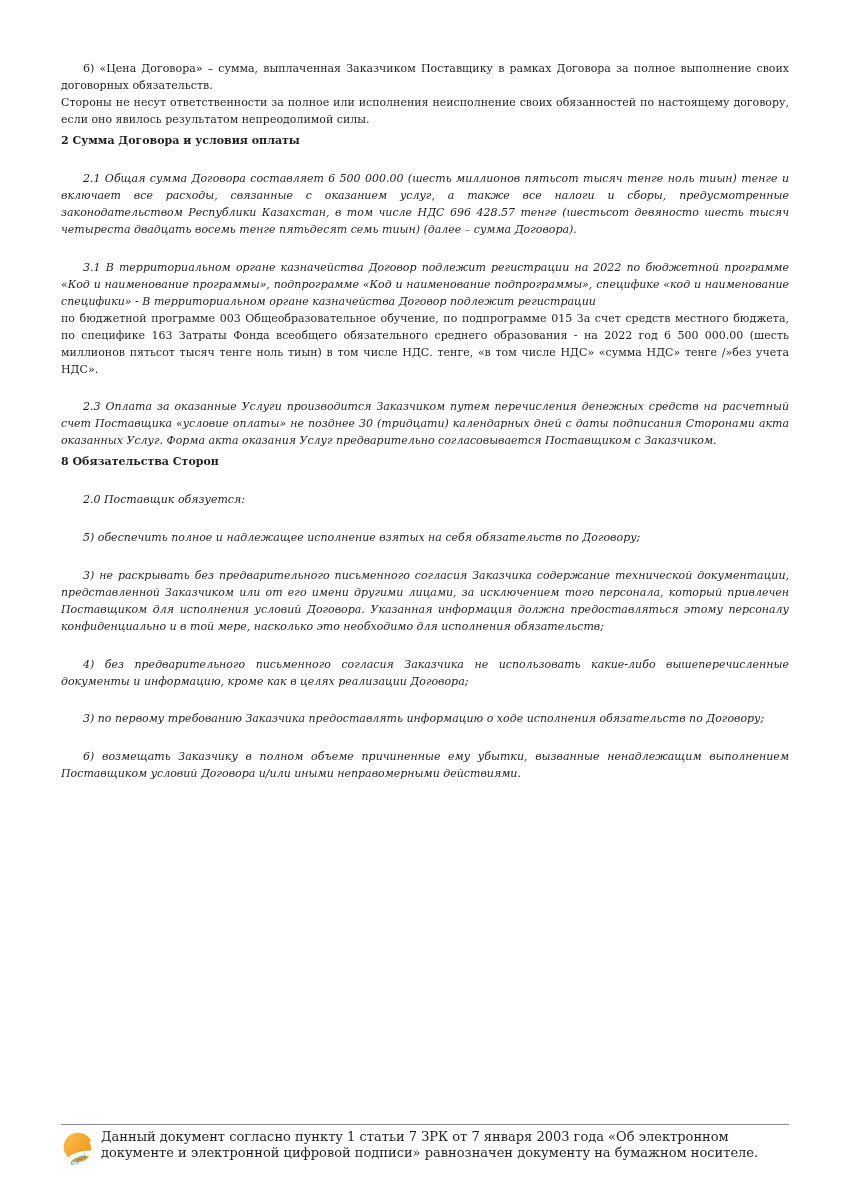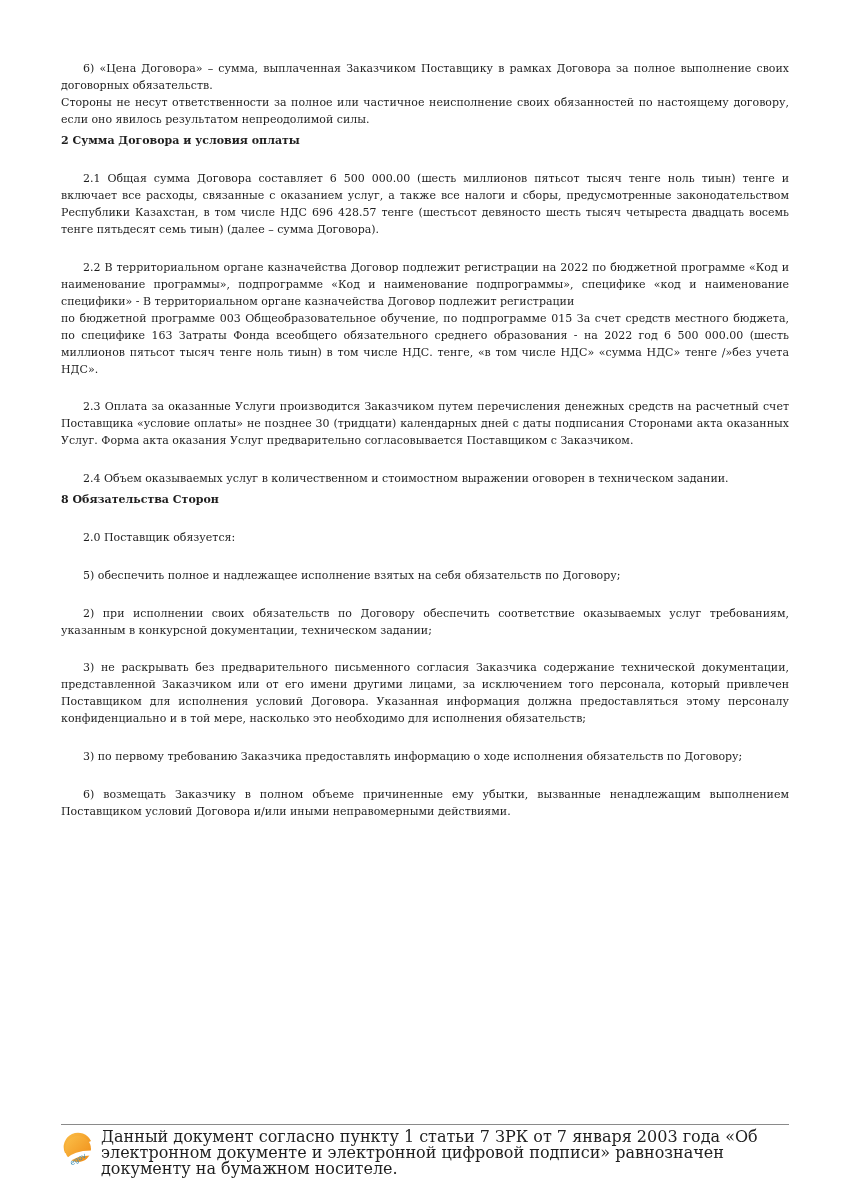--- a/index.html
+++ b/index.html
@@ -9,21 +9,21 @@
     left: 61px;
     top: 60px;
     width: 728px;
     font-family: "DejaVu Serif", serif;
     font-size: 11px;
     line-height: 17px;
     color: #1e1e1e;
   }
   .page p { margin: 0; text-align: justify; }
   .ind { text-indent: 22px; }
-  .gap { margin-top: 20.8px !important; }
+  .gap { margin-top: 20.8px !important; font-style: italic; }
   .heading {
     text-align: left;
     font-weight: bold;
     margin: 4px 0 6px 0 !important;
   }
   b { font-weight: normal; }
   .footer {
     position: absolute;
     left: 61px;
     top: 1124px;
@@ -35,50 +35,49 @@
   }
   .logo {
     width: 34px;
     height: 34px;
     flex: 0 0 34px;
     margin-right: 6px;
     margin-top: 2px;
   }
   .footer-text {
     font-family: "DejaVu Serif", serif;
-    font-size: 16px;
+    font-size: 13px;
     line-height: 16px;
     color: #1e1e1e;
   }
 </style>
 </head>
 <body>
 
 <div class="page">
   <p class="ind">6) «Цена Договора» – сумма, выплаченная Заказчиком Поставщику в рамках Договора за полное выполнение своих договорных обязательств.</p>
-  <p>Стороны не несут ответственности за полное или частичное неисполнение своих обязанностей по настоящему договору, если оно явилось результатом непреодолимой силы.</p>
+  <p>Стороны не несут ответственности за полное или исполнения неисполнение своих обязанностей по настоящему договору, если оно явилось результатом непреодолимой силы.</p>
 
   <p class="heading">2 Сумма Договора и условия оплаты</p>
 
   <p class="ind gap">2.1 Общая сумма Договора составляет 6 500 000.00 (шесть миллионов пятьсот тысяч тенге ноль тиын) тенге и включает все расходы, связанные с оказанием услуг, а также все налоги и сборы, предусмотренные законодательством Республики Казахстан, в том числе НДС 696 428.57 тенге (шестьсот девяносто шесть тысяч четыреста двадцать восемь тенге пятьдесят семь тиын) (далее – сумма Договора).</p>
 
-  <p class="ind gap">2.2 В территориальном органе казначейства Договор подлежит регистрации на 2022 по бюджетной программе «Код и наименование программы», подпрограмме «Код и наименование подпрограммы», специфике «код и наименование специфики» - В территориальном органе казначейства Договор подлежит регистрации</p>
+  <p class="ind gap">3.1 В территориальном органе казначейства Договор подлежит регистрации на 2022 по бюджетной программе «Код и наименование программы», подпрограмме «Код и наименование подпрограммы», специфике «код и наименование специфики» - В территориальном органе казначейства Договор подлежит регистрации</p>
   <p><span>по бюджетной программе </span><b>003</b><span> Общеобразовательное обучение, по подпрограмме </span><b>015</b><span> За счет средств местного бюджета, по специфике </span><b>163</b><span> Затраты Фонда всеобщего обязательного среднего образования - на 2022 год 6 500 000.00 (шесть миллионов пятьсот тысяч тенге ноль тиын) в том числе НДС. тенге, «в том числе НДС» «сумма НДС» тенге /»без учета НДС».</span></p>
 
   <p class="ind gap">2.3 Оплата за оказанные Услуги производится Заказчиком путем перечисления денежных средств на расчетный счет Поставщика «условие оплаты» не позднее 30 (тридцати) календарных дней с даты подписания Сторонами акта оказанных Услуг. Форма акта оказания Услуг предварительно согласовывается Поставщиком с Заказчиком.</p>
 
-  <p class="ind gap">2.4 Объем оказываемых услуг в количественном и стоимостном выражении оговорен в техническом задании.</p>
 
   <p class="heading">8 Обязательства Сторон</p>
 
   <p class="ind gap">2.0 Поставщик обязуется:</p>
 
   <p class="ind gap">5) обеспечить полное и надлежащее исполнение взятых на себя обязательств по Договору;</p>
-  <p class="ind gap">2) при исполнении своих обязательств по Договору обеспечить соответствие оказываемых услуг требованиям, указанным в конкурсной документации, техническом задании;</p>
   <p class="ind gap">3) не раскрывать без предварительного письменного согласия Заказчика содержание технической документации, представленной Заказчиком или от его имени другими лицами, за исключением того персонала, который привлечен Поставщиком для исполнения условий Договора. Указанная информация должна предоставляться этому персоналу конфиденциально и в той мере, насколько это необходимо для исполнения обязательств;</p>
+  <p class="ind gap">4) без предварительного письменного согласия Заказчика не использовать какие-либо вышеперечисленные документы и информацию, кроме как в целях реализации Договора;</p>
   <p class="ind gap">3) по первому требованию Заказчика предоставлять информацию о ходе исполнения обязательств по Договору;</p>
   <p class="ind gap">6) возмещать Заказчику в полном объеме причиненные ему убытки, вызванные ненадлежащим выполнением Поставщиком условий Договора и/или иными неправомерными действиями.</p>
 </div>
 
 <div class="footer">
   <svg class="logo" viewBox="0 0 34 34">
     <defs>
       <linearGradient id="sunGrad" x1="0" y1="0" x2="1" y2="1">
         <stop offset="0" stop-color="#fbc04a"></stop>
         <stop offset="1" stop-color="#ef8a14"></stop>

